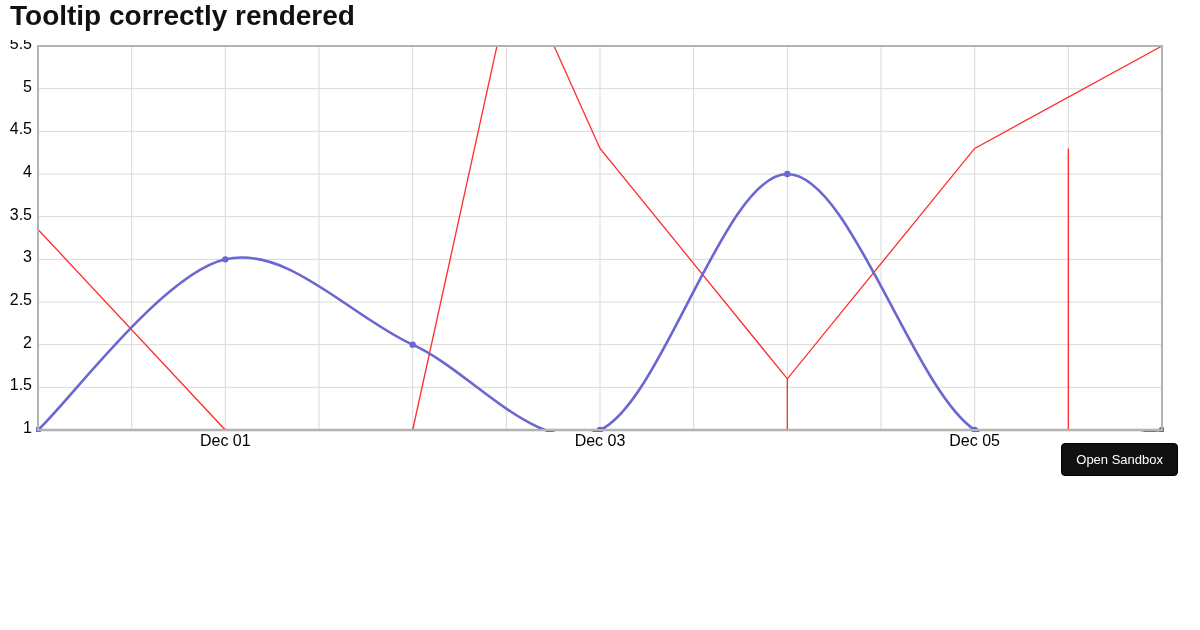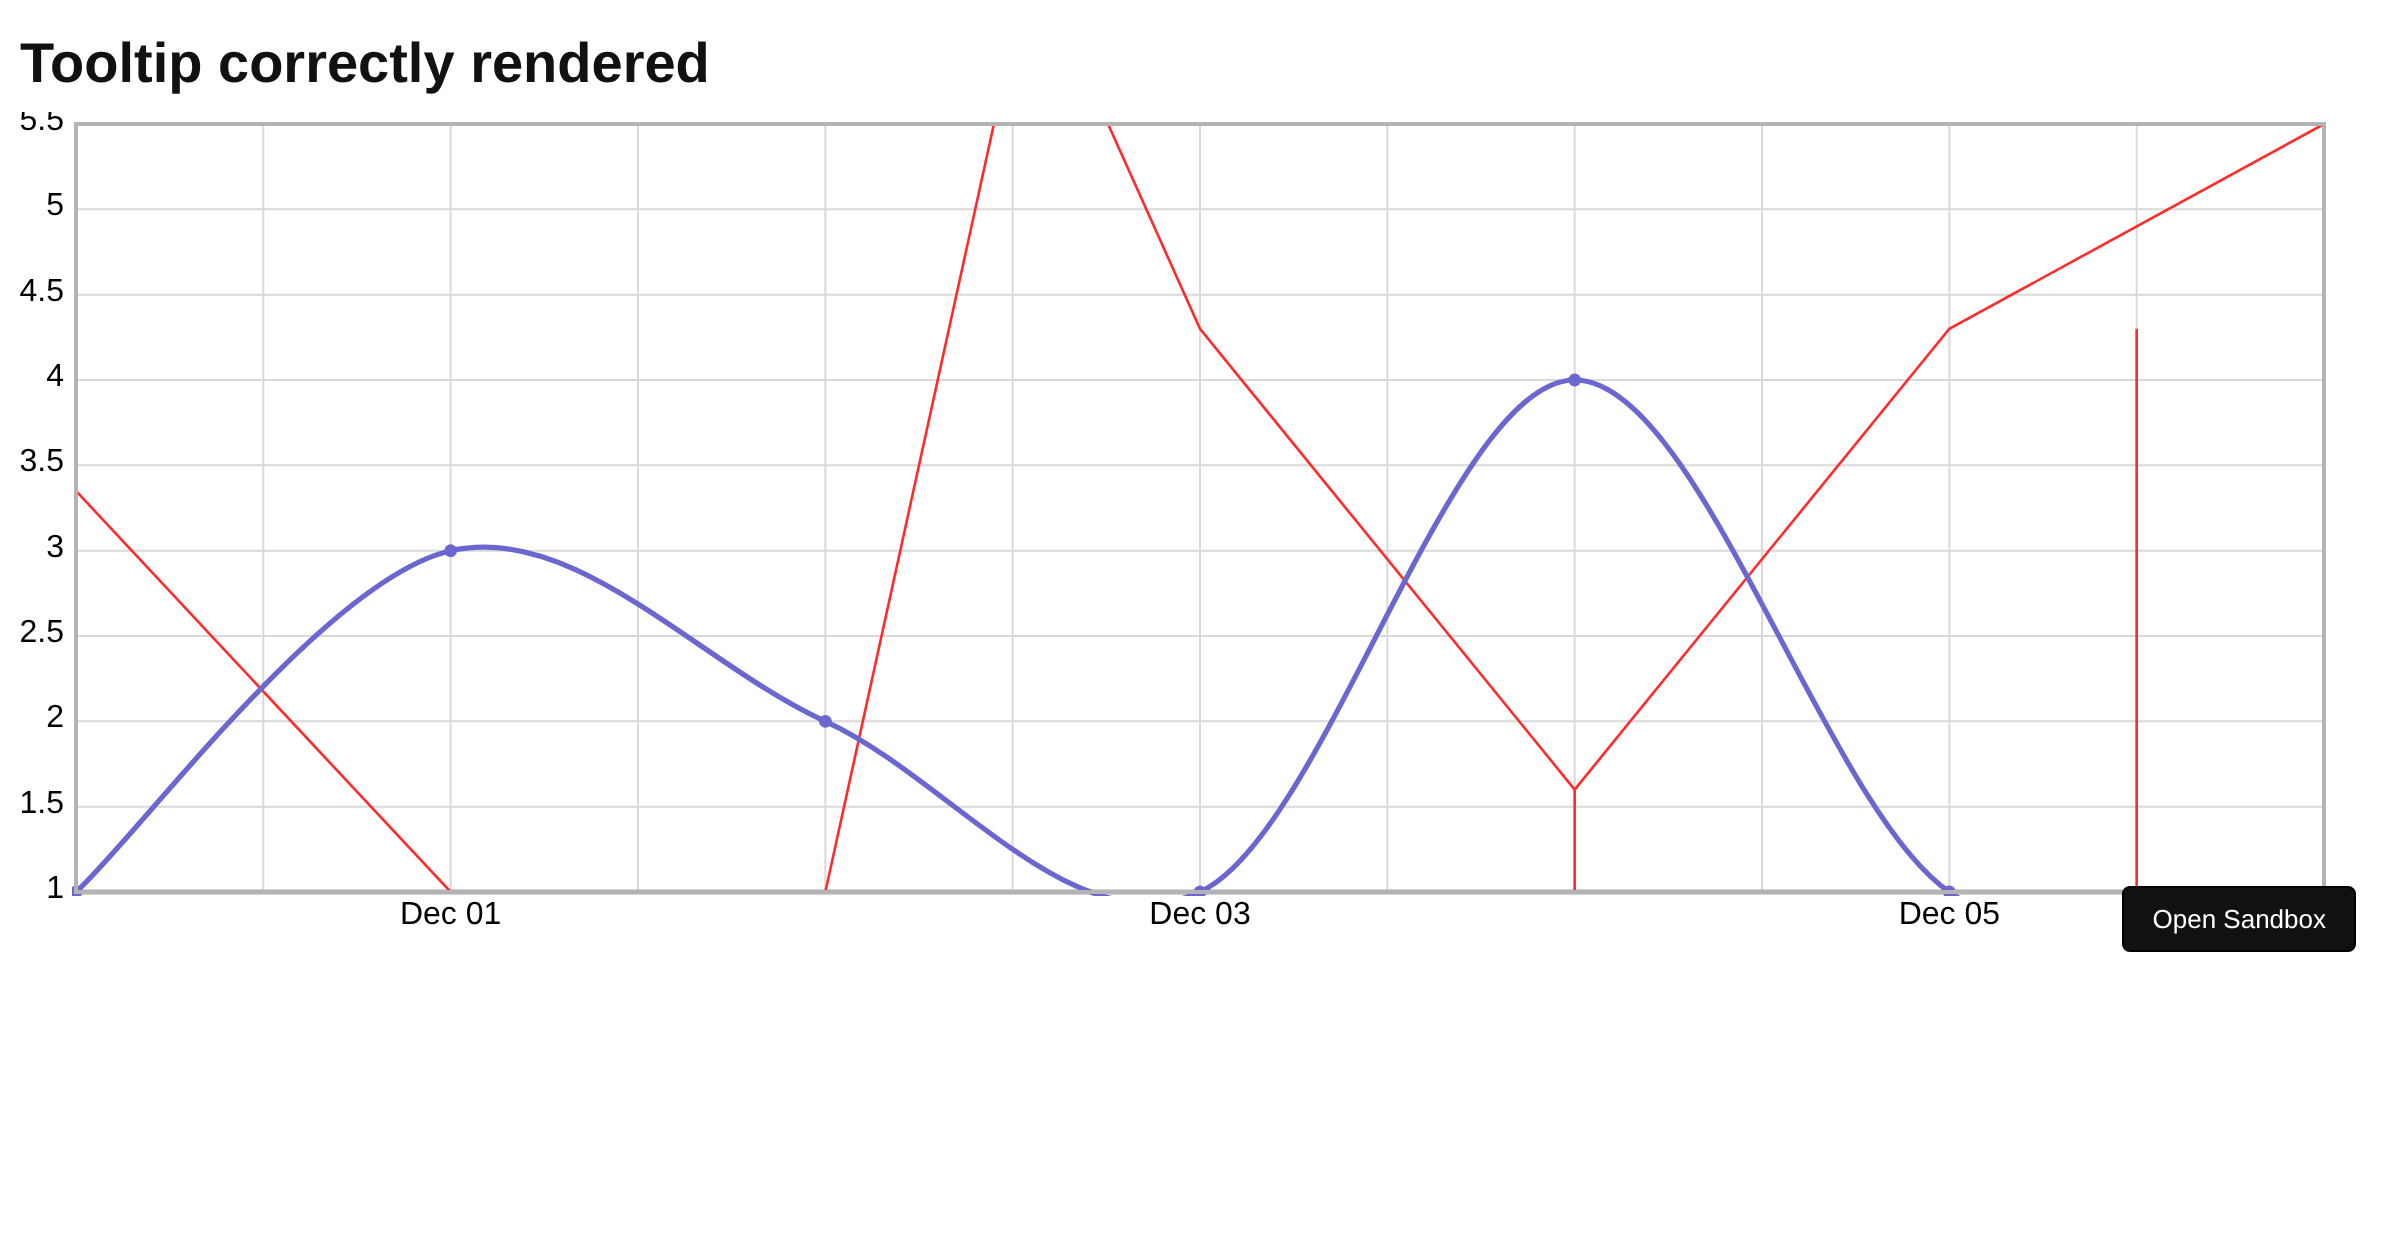--- a/index.html
+++ b/index.html
@@ -1,17 +1,17 @@
 <!DOCTYPE html>
 <html><head>
   <meta charset="utf-8">
   <style>
     * { box-sizing: border-box; }
     html, body { margin: 0; padding: 0; font-family: Arial, Helvetica, sans-serif; background: #fff; width: 1200px; height: 630px; overflow: hidden; }
-    .page { position: relative; width: 1200px; height: 496px; padding: 16px 10px; }
+    .page { position: relative; width: 1200px; height: 496px; padding: 0 10px; }
     h2.title { margin: 0 0 8px 0; font-size: 28px; font-weight: 800; color: #111; }
     .chart-wrap { position: relative; }
     svg { display: block; }
     .open-sandbox {
       position: absolute; right: 22px; bottom: 20px;
       background: #111; color: #fff; border-radius: 4px;
       padding: 8px 14px; font-size: 13px; cursor: pointer;
       border: 1px solid #000;
       text-align: right;
     }

